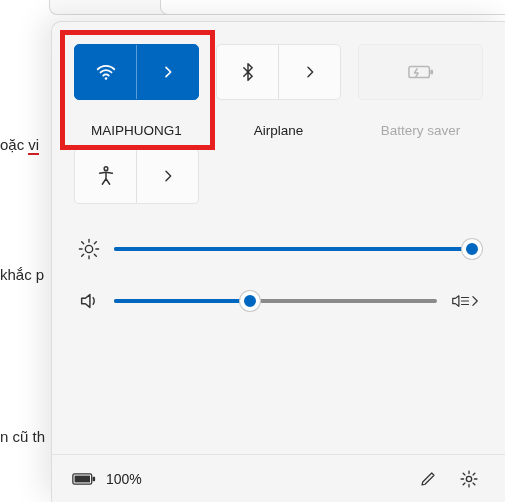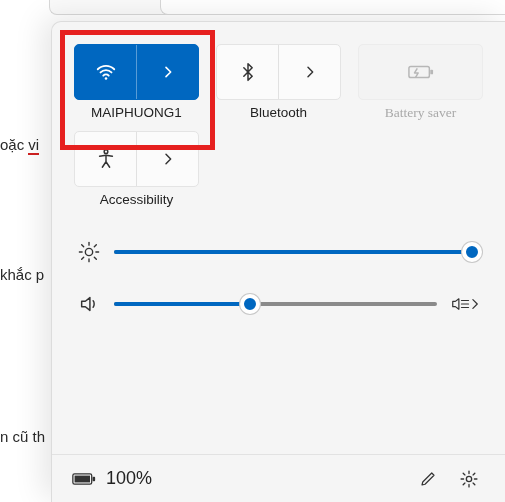--- a/index.html
+++ b/index.html
@@ -93,26 +93,26 @@
     border-color: #0067c0;
     color: #fff;
   }
   .tile-btn.active .divider { background: rgba(255,255,255,.35); }
   .tile-btn.disabled {
     background: #f3f3f3;
     color: #b7b7b7;
     border-color: #ececec;
   }
   .tile-label {
-    margin-top: 5px;
+    margin-top: 23px;
     font-size: 13.5px;
     text-align: center;
     color: #222;
   }
-  .tile-label.disabled { color: #a9a9a9; font-family: Liberation Serif, serif; }
+  .tile-label.disabled { color: #a9a9a9; }
   .highlight-box {
     position: absolute;
     left: 60px; top: 30px;
     width: 155px; height: 120px;
     border: 5px solid #e6201f;
     pointer-events: none;
   }
 
   .sliders {
     padding: 28px 26px 10px 26px;
@@ -148,21 +148,21 @@
   }
   .footer {
     position: absolute;
     left: 0; right: 0; bottom: 0;
     height: 48px;
     border-top: 1px solid #e2e2e2;
     display: flex;
     align-items: center;
     padding: 0 20px;
     gap: 10px;
-    font-size: 18px;
+    font-size: 14px;
     color: #222;
     justify-content: center;
   }
   .footer .spacer { flex: 1; }
 
   
   .ico { display: inline-flex; align-items: center; justify-content: center; }
   svg { display: block; }
 </style>
 </head>
@@ -215,21 +215,21 @@
         </div>
         <div class="divider"></div>
         <div class="half">
           <span class="ico">
             <svg width="16" height="16" viewBox="0 0 24 24" fill="none" stroke="#333" stroke-width="2.2" stroke-linecap="round" stroke-linejoin="round">
                 <polyline points="9 5 16 12 9 19"></polyline>
               </svg>
           </span>
         </div>
       </div>
-      <div class="tile-label">Bluetooth</div>
+      <div class="tile-label">Airplane</div>
     </div>
 
 
     <div class="tile">
       <div class="tile-btn disabled">
         <span class="ico">
           <svg width="26" height="20" viewBox="0 0 28 18" fill="none" stroke="#b7b7b7" stroke-width="1.6">
             <rect x="1" y="3" width="22" height="12" rx="2"></rect>
               <rect x="24" y="6.5" width="3" height="5" rx="1" fill="#b7b7b7" stroke="none"></rect>
             <path d="M10 5l-3 5h4l-3 5" stroke-linejoin="round"></path>
@@ -252,21 +252,20 @@
         </div>
         <div class="divider"></div>
         <div class="half">
           <span class="ico">
             <svg width="16" height="16" viewBox="0 0 24 24" fill="none" stroke="#333" stroke-width="2.2" stroke-linecap="round" stroke-linejoin="round">
                 <polyline points="9 5 16 12 9 19"></polyline>
               </svg>
           </span>
         </div>
       </div>
-      <div class="tile-label">Accessibility</div>
     </div>
 
   </div>
 
   <div class="sliders">
 
     <div class="slider-row">
       <span class="ico">
         <svg width="22" height="22" viewBox="0 0 24 24" fill="none" stroke="#333" stroke-width="1.5" stroke-linecap="round">
           <circle cx="12" cy="12" r="4"></circle>

